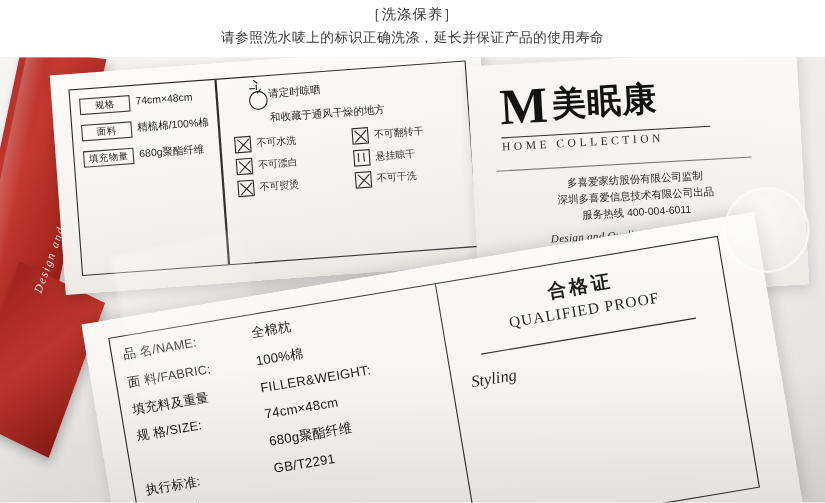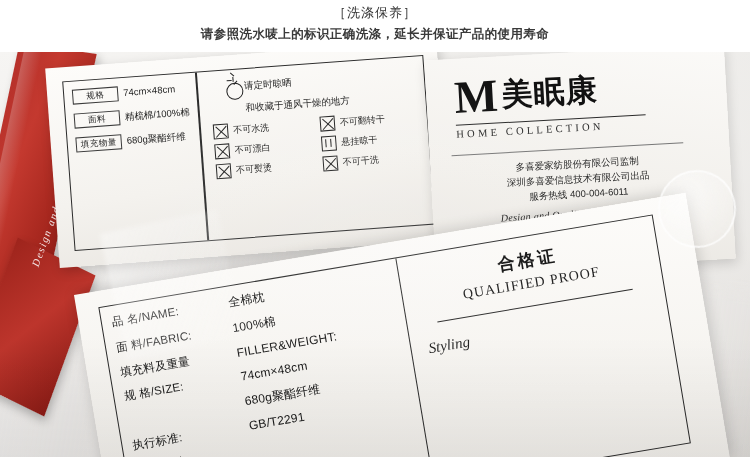--- a/index.html
+++ b/index.html
@@ -39,21 +39,21 @@
     letter-spacing: 1px;
   }
   .header-sub {
     position: absolute;
     top: 26px;
     left: 0;
     width: 750px;
     text-align: center;
     font-size: 12.5px;
     color: #3a3a3a;
-    font-weight: bold;
+    font-weight: normal;
     letter-spacing: 0.4px;
   }
 
   
   .photo {
     position: absolute;
     left: 0;
     top: 52px;
     width: 750px;
     height: 405px;

